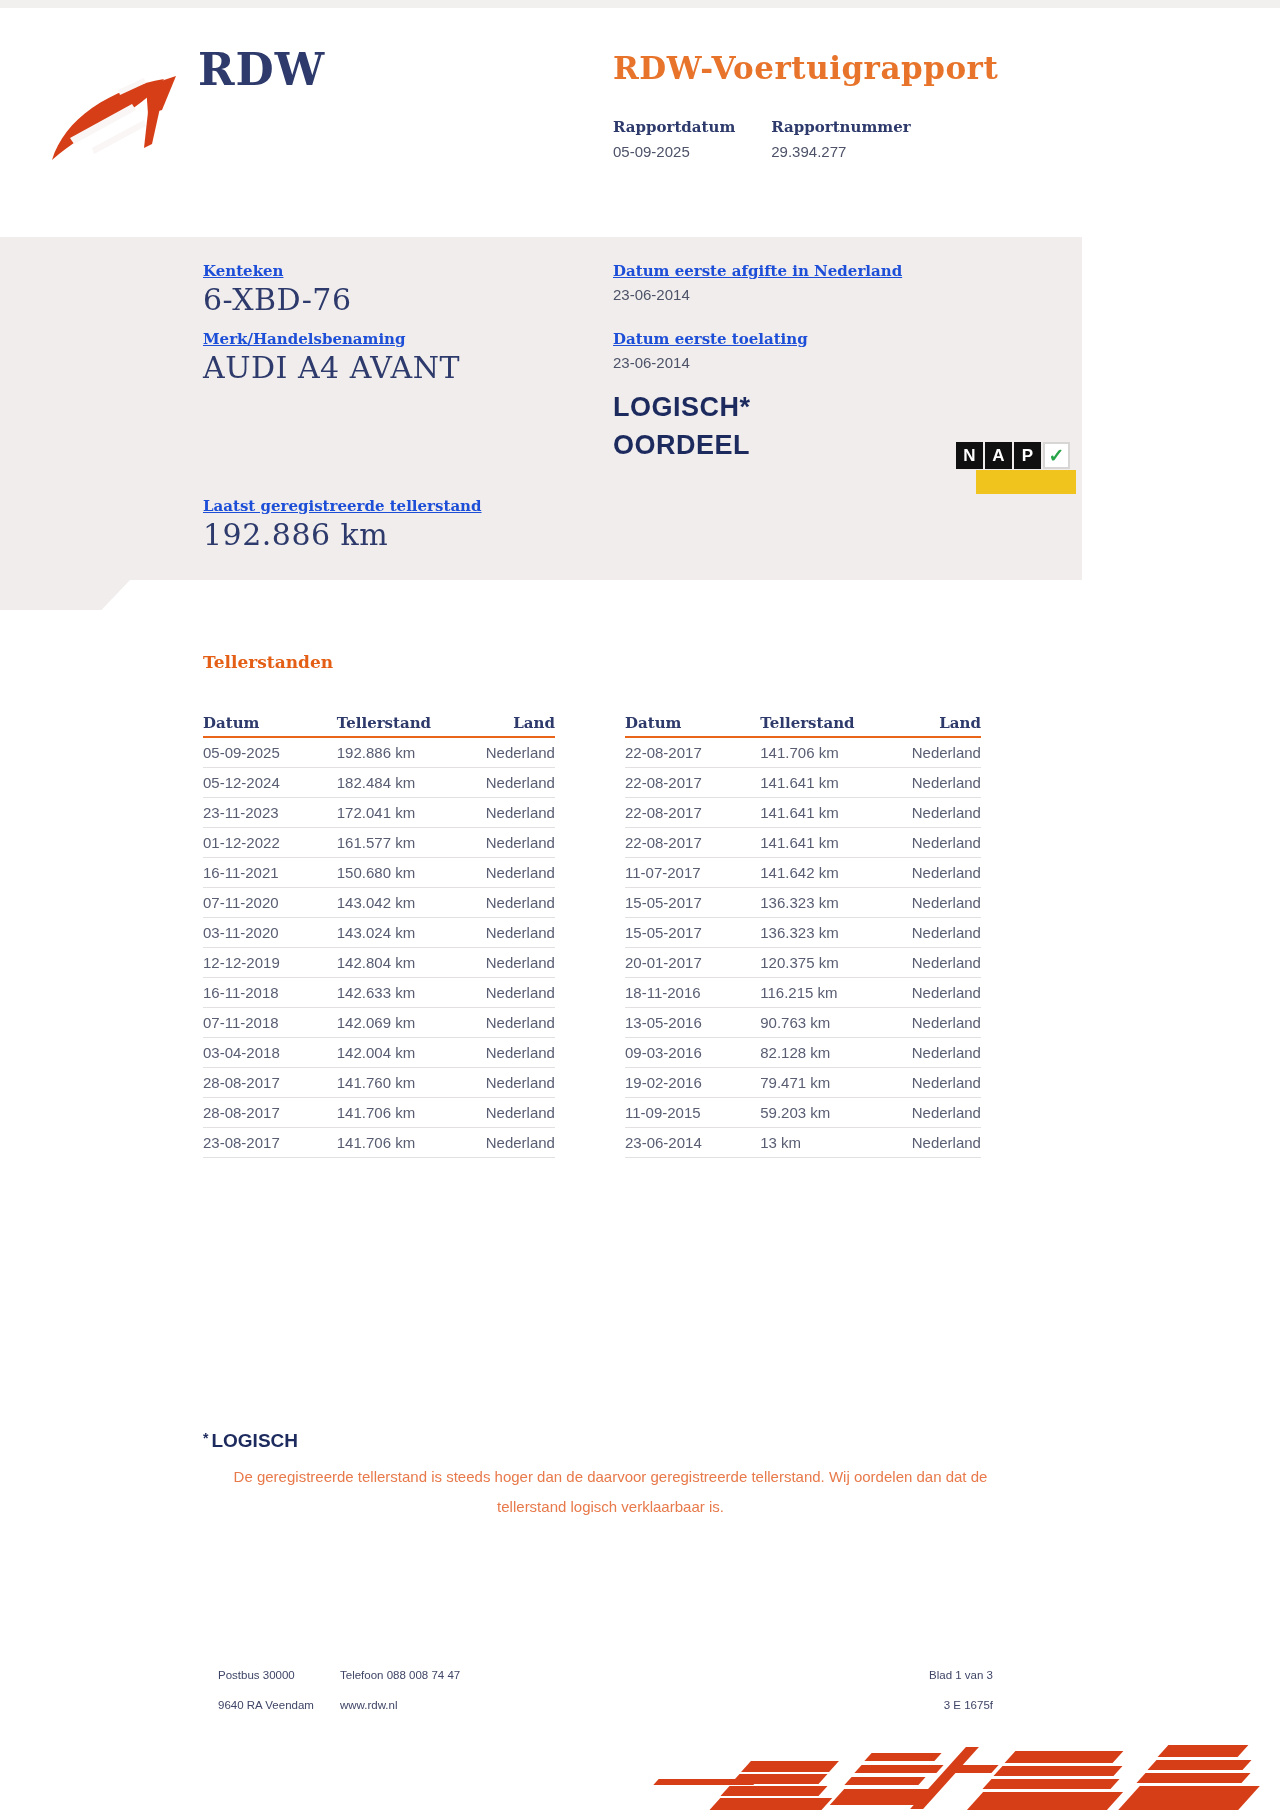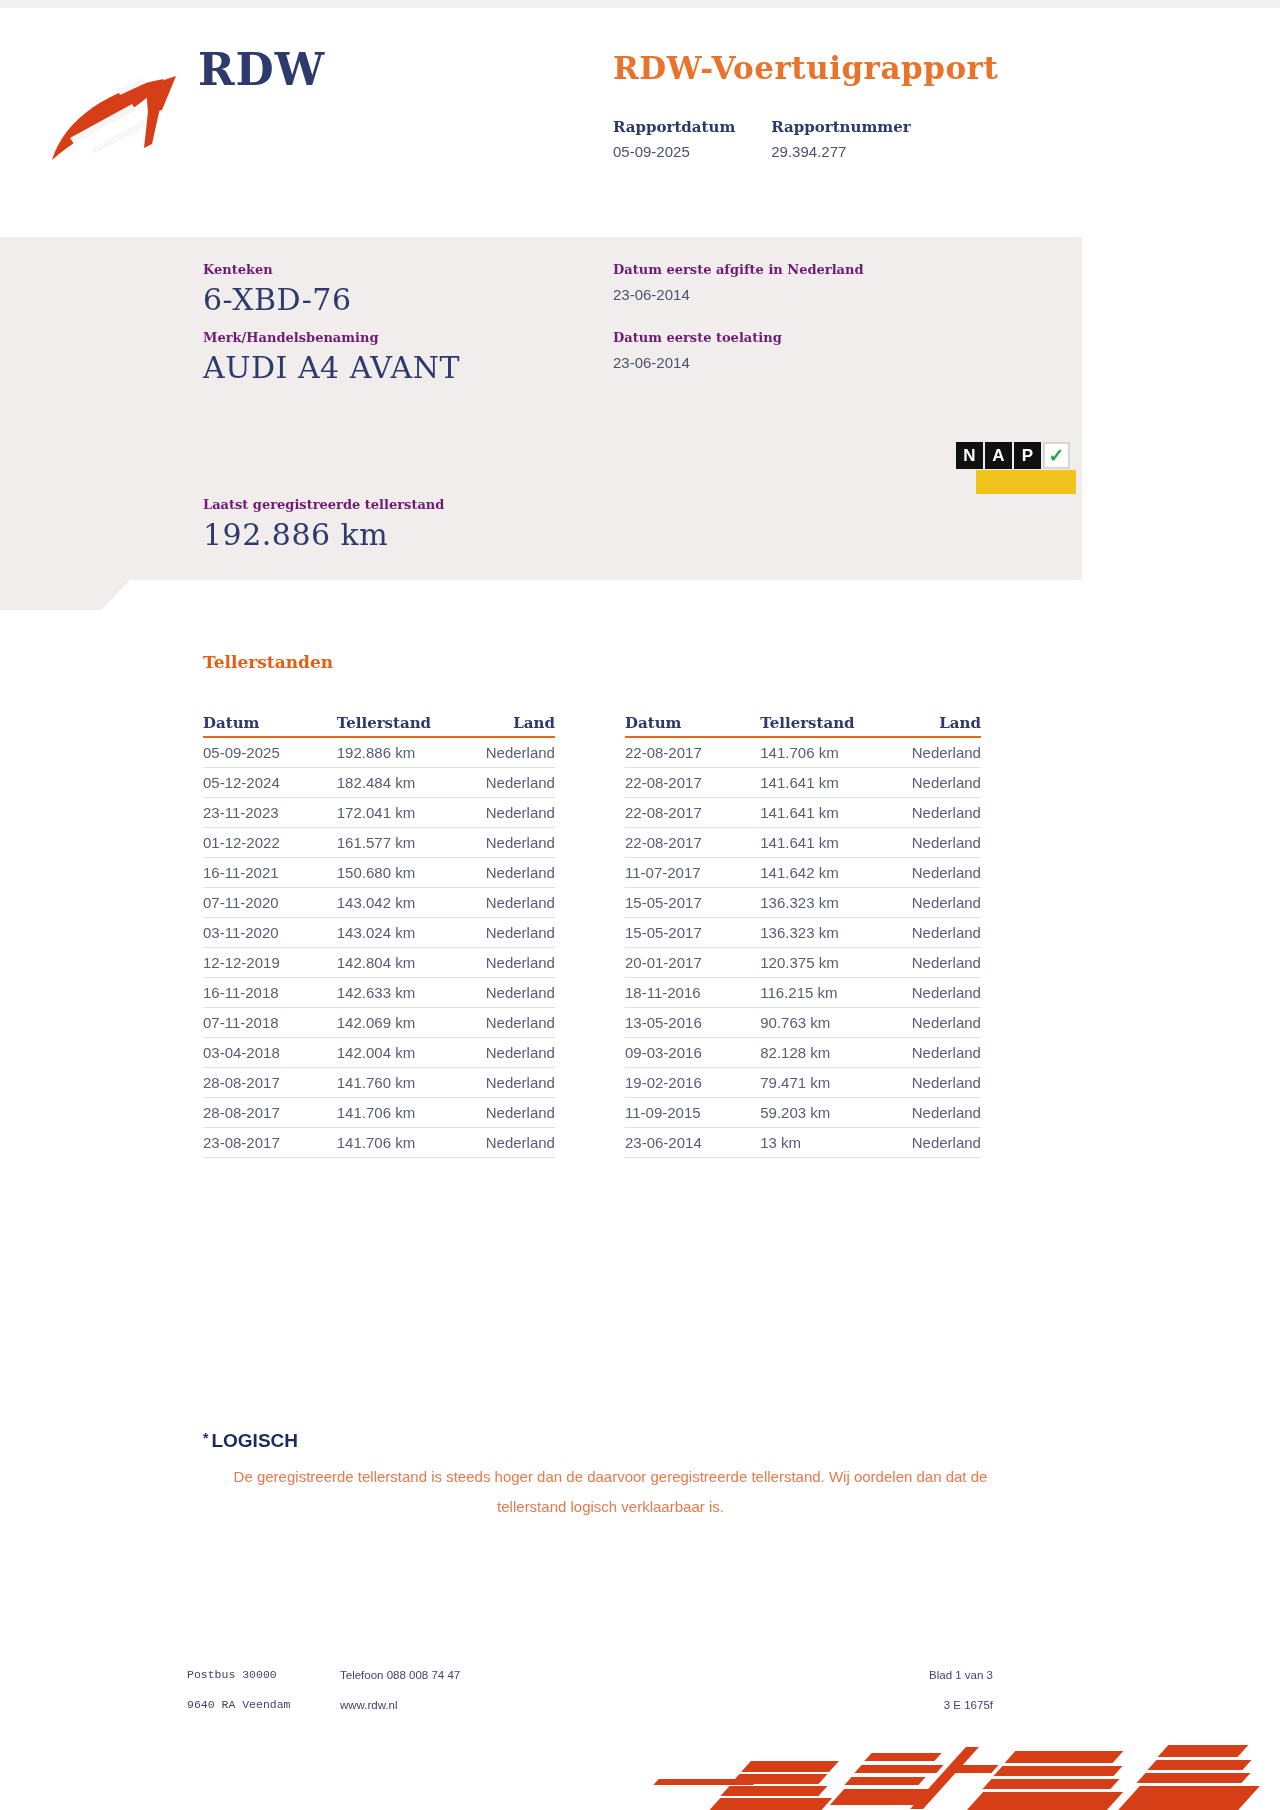--- a/index.html
+++ b/index.html
@@ -17,21 +17,21 @@
              font-size:31px;color:#e8742c;letter-spacing:0.5px;}
   .meta{left:613px;top:118px;display:flex;gap:36px;}
   .meta .col{display:flex;flex-direction:column;}
   .meta .lbl{font-family:"DejaVu Serif", serif;font-weight:bold;font-size:15px;color:#2d3a6b;}
   .meta .val{margin-top:7px;font-size:15px;color:#4d5268;}
 
   
   .panel{left:0;top:237px;width:1082px;height:343px;background:#f0edec;}
   .panel-tab{left:0;top:580px;width:130px;height:30px;background:#f0edec;
              clip-path:polygon(0 0,100% 0,78% 100%,0 100%);}
-  .olabel{font-family:"DejaVu Serif", serif;font-weight:bold;font-size:13px;color:#701a75;}
+  .olabel{font-family:"DejaVu Serif", serif;font-weight:bold;font-size:15px;color:#1d4ed8;text-decoration:underline;}
   .bigval{font-family:"DejaVu Serif", serif;font-size:30px;color:#2d3a6b;letter-spacing:0.5px;}
   .smval{font-size:15px;color:#4d5268;}
 
   .verdict{left:613px;top:388px;font-weight:bold;font-size:27px;color:#1c2a5e;
            line-height:38px;letter-spacing:0.5px;}
 
   
   .nap{left:956px;top:438px;width:120px;height:60px;}
   .nap .bar{position:absolute;left:20px;top:32px;width:100px;height:24px;background:#f0c41d;}
   .nap .sq{position:absolute;top:4px;width:27px;height:27px;background:#101010;color:#fff;
@@ -54,21 +54,21 @@
   .c1{width:28%;text-align:left;}
   .c2{width:34%;text-align:right;}
 
   
   .fn-title{left:203px;top:1430px;font-weight:bold;font-size:19px;color:#1c2a5e;}
   .fn-title .star{font-size:14px;vertical-align:4px;margin-right:3px;}
   .fn-text{left:203px;top:1462px;width:815px;font-size:15px;line-height:30px;color:#e8794a;text-align:center;}
 
   
   .foot{font-size:11.5px;color:#3f4566;line-height:30px;}
-  .foot-a{left:187px;top:1660px;font-family:Liberation Mono, monospace;}
+  .foot-a{left:218px;top:1660px;}
   .foot-b{left:340px;top:1660px;}
   .foot-c{left:818px;top:1660px;width:175px;text-align:right;}
 
   
   .deco{left:618px;top:1735px;width:662px;height:75px;overflow:hidden;}
   .stripe{position:absolute;background:#d63e17;transform:skewX(-42deg);}
 
   svg{display:block;}
 </style>
 </head>
@@ -111,20 +111,24 @@
 
   <div class="abs olabel" style="left:203px;top:330px;">Merk/Handelsbenaming</div>
   <div class="abs bigval" style="left:203px;top:350px;">AUDI A4 AVANT</div>
 
   <div class="abs olabel" style="left:613px;top:262px;">Datum eerste afgifte in Nederland</div>
   <div class="abs smval" style="left:613px;top:286px;">23-06-2014</div>
 
   <div class="abs olabel" style="left:613px;top:330px;">Datum eerste toelating</div>
   <div class="abs smval" style="left:613px;top:354px;">23-06-2014</div>
 
+  <div class="abs verdict">
+    <div>LOGISCH*</div>
+    <div>OORDEEL</div>
+  </div>
 
   <div class="abs nap">
     <div class="bar"></div>
     <div class="sq" style="left:0px;">N</div>
     <div class="sq" style="left:29px;">A</div>
     <div class="sq" style="left:58px;">P</div>
     <div class="sq check" style="left:87px;">✓</div>
   </div>
 
   <div class="abs olabel" style="left:203px;top:497px;">Laatst geregistreerde tellerstand</div>

